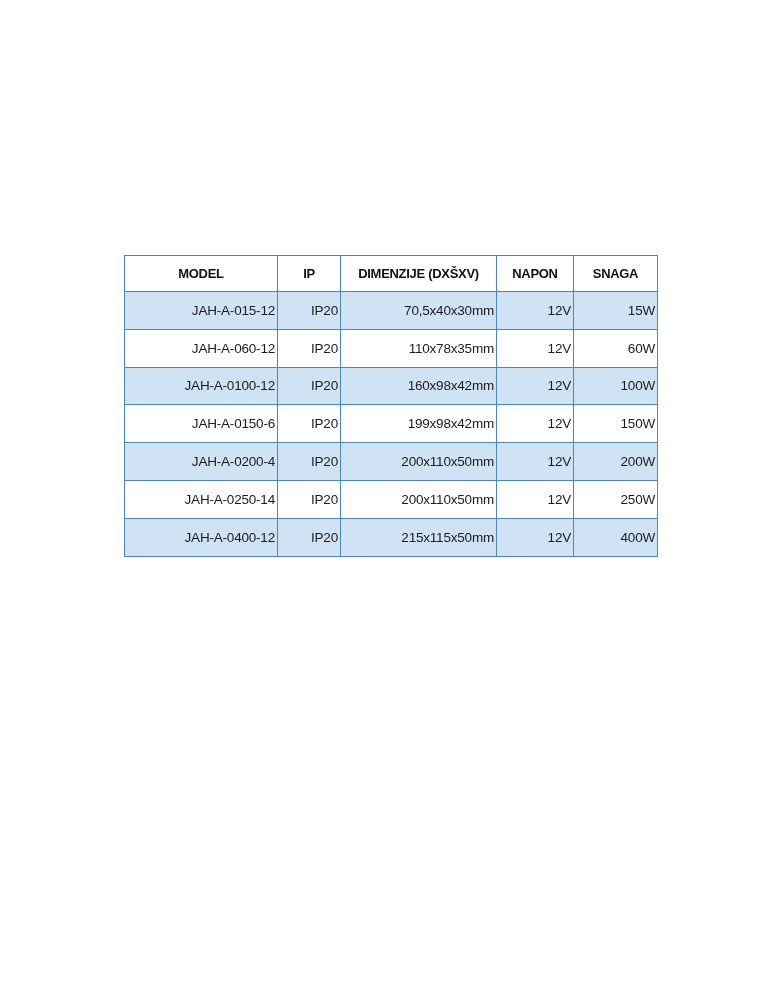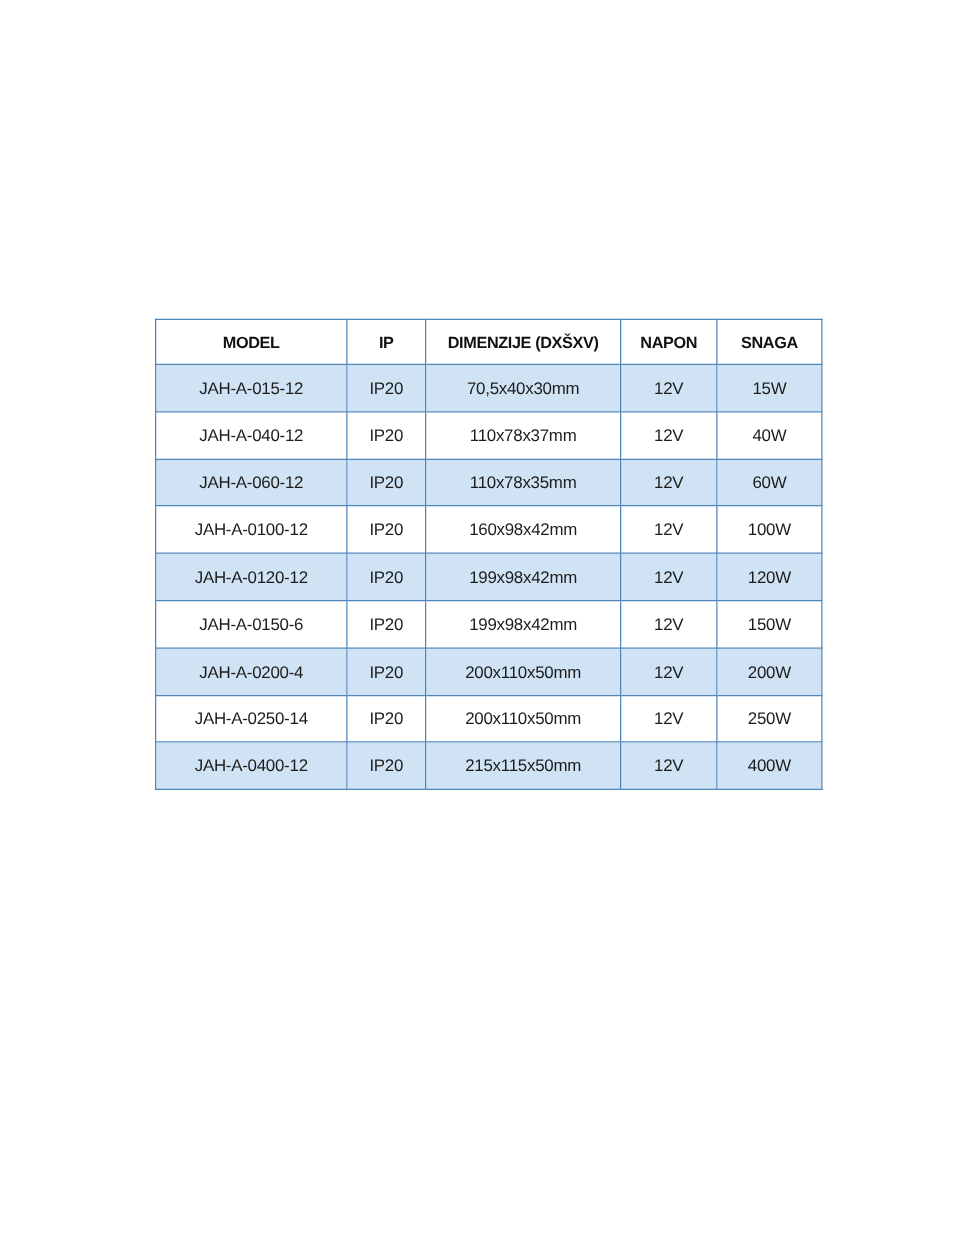--- a/index.html
+++ b/index.html
@@ -51,20 +51,21 @@
   .spec-table th {
     font-size: 13px;
     font-weight: bold;
     letter-spacing: -0.3px;
     color: var(--header-text);
   }
   .spec-table td {
     font-size: 13.5px;
     letter-spacing: -0.2px;
     color: var(--cell-text);
+    text-align: right;
   }
 </style>
 </head>
 <body>
 
 <div class="page">
   <table class="spec-table">
     <colgroup id="table-colgroup">
         <col style="width: 153px;">
         <col style="width: 63px;">
@@ -83,46 +84,32 @@
     </thead>
     <tbody id="table-body">
         <tr>
           <td>JAH-A-015-12</td>
           <td>IP20</td>
           <td>70,5x40x30mm</td>
           <td>12V</td>
           <td>15W</td>
         </tr>
         <tr>
-          <td>JAH-A-040-12</td>
-          <td>IP20</td>
-          <td>110x78x37mm</td>
-          <td>12V</td>
-          <td>40W</td>
-        </tr>
-        <tr>
           <td>JAH-A-060-12</td>
           <td>IP20</td>
           <td>110x78x35mm</td>
           <td>12V</td>
           <td>60W</td>
         </tr>
         <tr>
           <td>JAH-A-0100-12</td>
           <td>IP20</td>
           <td>160x98x42mm</td>
           <td>12V</td>
           <td>100W</td>
-        </tr>
-        <tr>
-          <td>JAH-A-0120-12</td>
-          <td>IP20</td>
-          <td>199x98x42mm</td>
-          <td>12V</td>
-          <td>120W</td>
         </tr>
         <tr>
           <td>JAH-A-0150-6</td>
           <td>IP20</td>
           <td>199x98x42mm</td>
           <td>12V</td>
           <td>150W</td>
         </tr>
         <tr>
           <td>JAH-A-0200-4</td>

